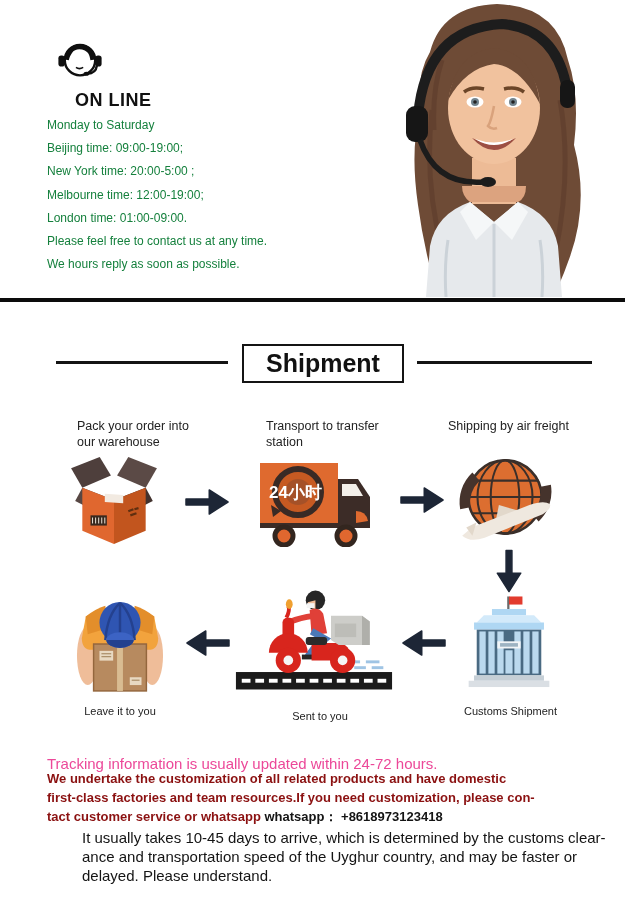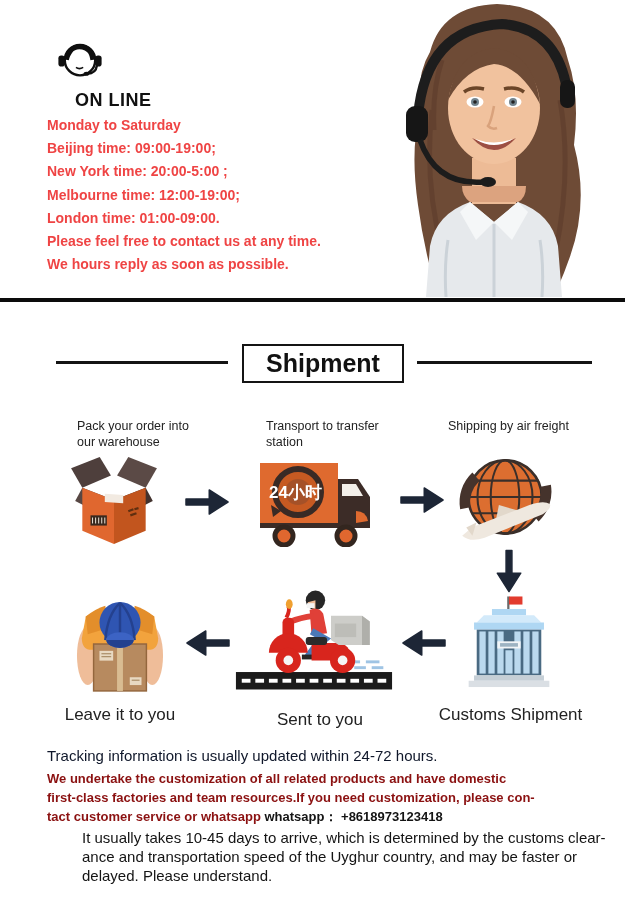--- a/index.html
+++ b/index.html
@@ -1,31 +1,31 @@
 <!DOCTYPE html>
 <html><head>
 <meta charset="utf-8">
 <style>
   html,body{margin:0;padding:0;background:#ffffff;}
   .page{position:relative;width:625px;height:898px;background:#fff;overflow:hidden;
         font-family:"Liberation Sans",sans-serif;color:#1c1c1c;}
   .abs{position:absolute;}
   
   .online-title{font-size:18px;font-weight:bold;letter-spacing:.5px;color:#111;margin-left:28px;}
-  .schedule{font-size:14px;line-height:23.2px;color:#ef4444;font-weight:bold;}
+  .schedule{font-size:12px;line-height:23.2px;color:#15803d;}
   .divider{position:absolute;left:0;width:625px;height:4px;background:#0c0c0c;}
   
   .ship-line{position:absolute;height:3px;background:#141414;}
   .ship-box{position:absolute;border:2.5px solid #141414;display:flex;align-items:center;justify-content:center;}
   .ship-title{font-size:25px;font-weight:bold;color:#111;}
   
   .step-label{font-size:12.5px;line-height:15.5px;color:#222;}
-  .step-label-b{font-size:17px;color:#222;text-align:center;}
-  
-  .note{font-size:15px;color:#0f172a;white-space:nowrap;}
+  .step-label-b{font-size:11px;color:#222;text-align:center;}
+  
+  .note{font-size:15px;color:#ec4899;white-space:nowrap;margin-top:8px;}
   .note-red{font-size:13px;font-weight:bold;color:#8B1111;line-height:18.8px;white-space:nowrap;}
   .note-black-inline{color:#141414;}
   .note-plain{font-size:15px;color:#141414;line-height:18.8px;white-space:nowrap;}
   svg{display:block;}
 </style>
 </head>
 <body>
 
 <div class="page">
 

